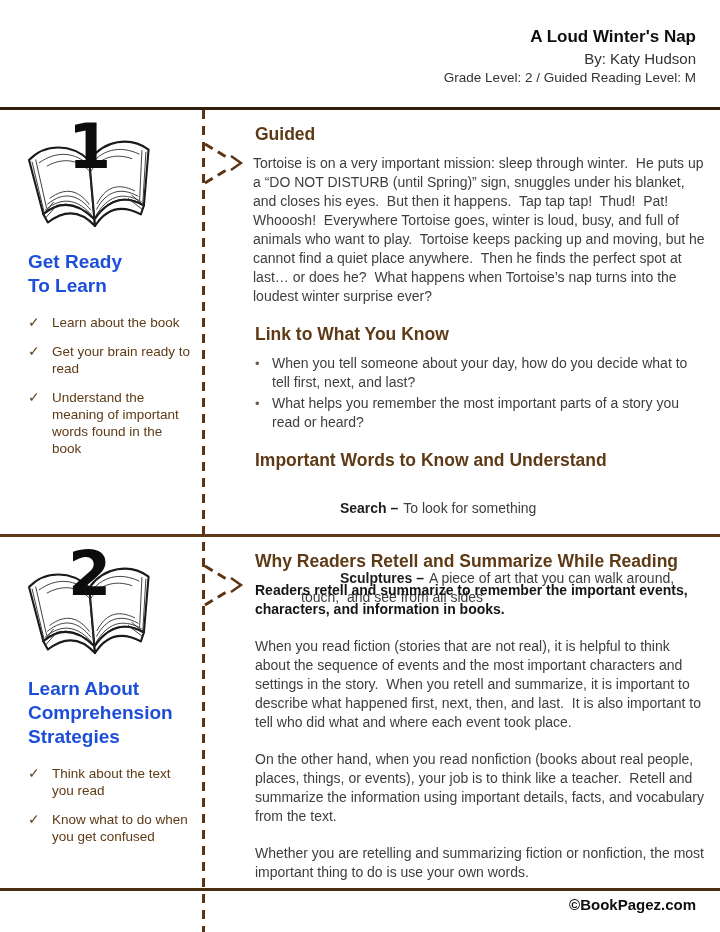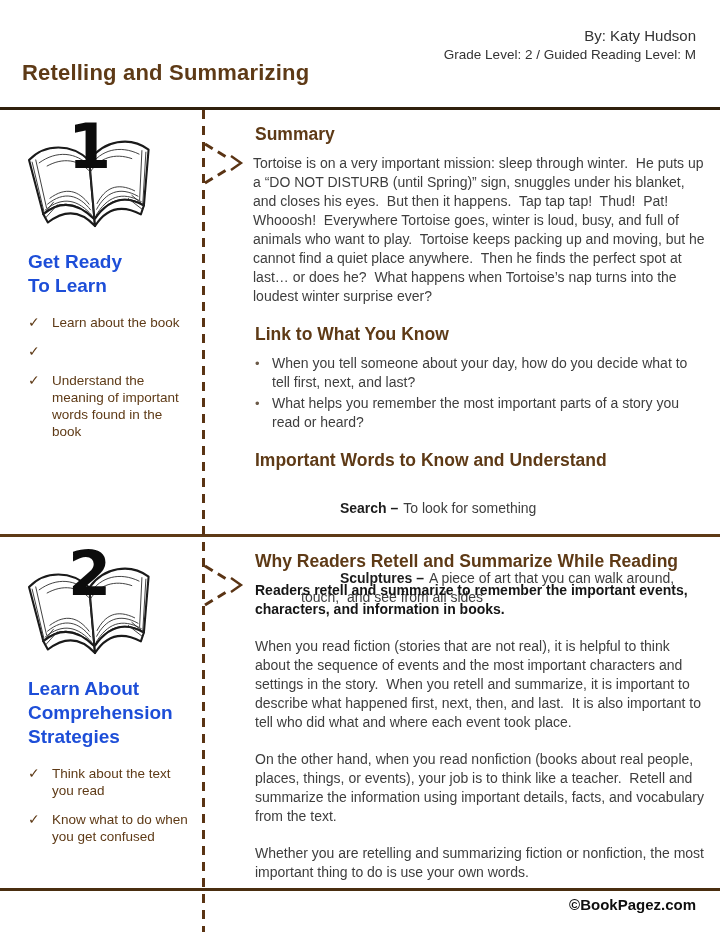--- a/index.html
+++ b/index.html
@@ -69,22 +69,22 @@
     font-size:15px; font-weight:bold; color:#0f0f0f;
   }
   
   .overlay { position:absolute; left:0; top:0; z-index:5; pointer-events:none; }
 </style>
 </head>
 <body>
 
 <div class="page">
 
-  <div class="page-title">Retelling and Summarizing</div>
   <div class="head-right">
+    <div class="book-title">A Loud Winter's Nap</div>
     <div class="byline">By: Katy Hudson</div>
     <div class="grade">Grade Level: 2 / Guided Reading Level: M</div>
   </div>
 
   <div class="rule rule-top"></div>
 
   <section class="section" id="sec1">
     <div class="aside">
       <div class="icon-block">
         <div class="icon-num">1</div>
@@ -122,30 +122,31 @@
         <div>Get Ready</div>
         <div>To Learn</div>
       </div>
       <ul class="checklist">
         <li>
           <span class="check">✓</span>
           <span class="check-label">Learn about the book</span>
         </li>
         <li>
           <span class="check">✓</span>
+          <span class="check-label">Get your brain ready to read</span>
         </li>
         <li>
           <span class="check">✓</span>
           <span class="check-label">Understand the meaning of important words found in the book</span>
         </li>
       </ul>
     </div>
 
     <div class="main">
-      <h3 class="brown-head mt-first">Summary</h3>
+      <h3 class="brown-head mt-first">Guided</h3>
       <p class="body-text">Tortoise is on a very important mission: sleep through winter.  He puts up a “DO NOT DISTURB (until Spring)” sign, snuggles under his blanket, and closes his eyes.  But then it happens.  Tap tap tap!  Thud!  Pat!  Whooosh!  Everywhere Tortoise goes, winter is loud, busy, and full of animals who want to play.  Tortoise keeps packing up and moving, but he cannot find a quiet place anywhere.  Then he finds the perfect spot at last… or does he?  What happens when Tortoise’s nap turns into the loudest winter surprise ever?</p>
 
       <h3 class="brown-head mt-gap">Link to What You Know</h3>
       <ul class="bullets">
         <li>
           <span class="dot">•</span>
           <span class="body-text">When you tell someone about your day, how do you decide what to tell first, next, and last?</span>
         </li>
         <li>
           <span class="dot">•</span>

